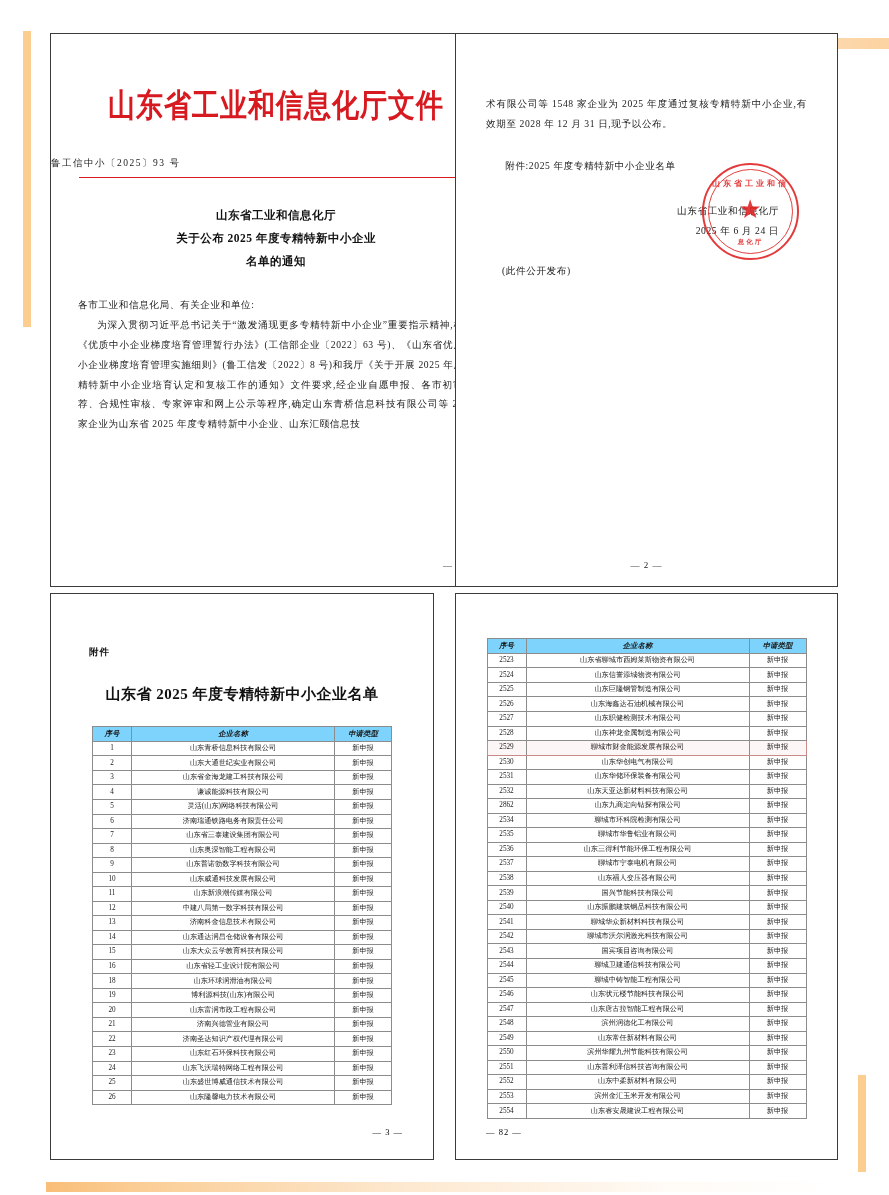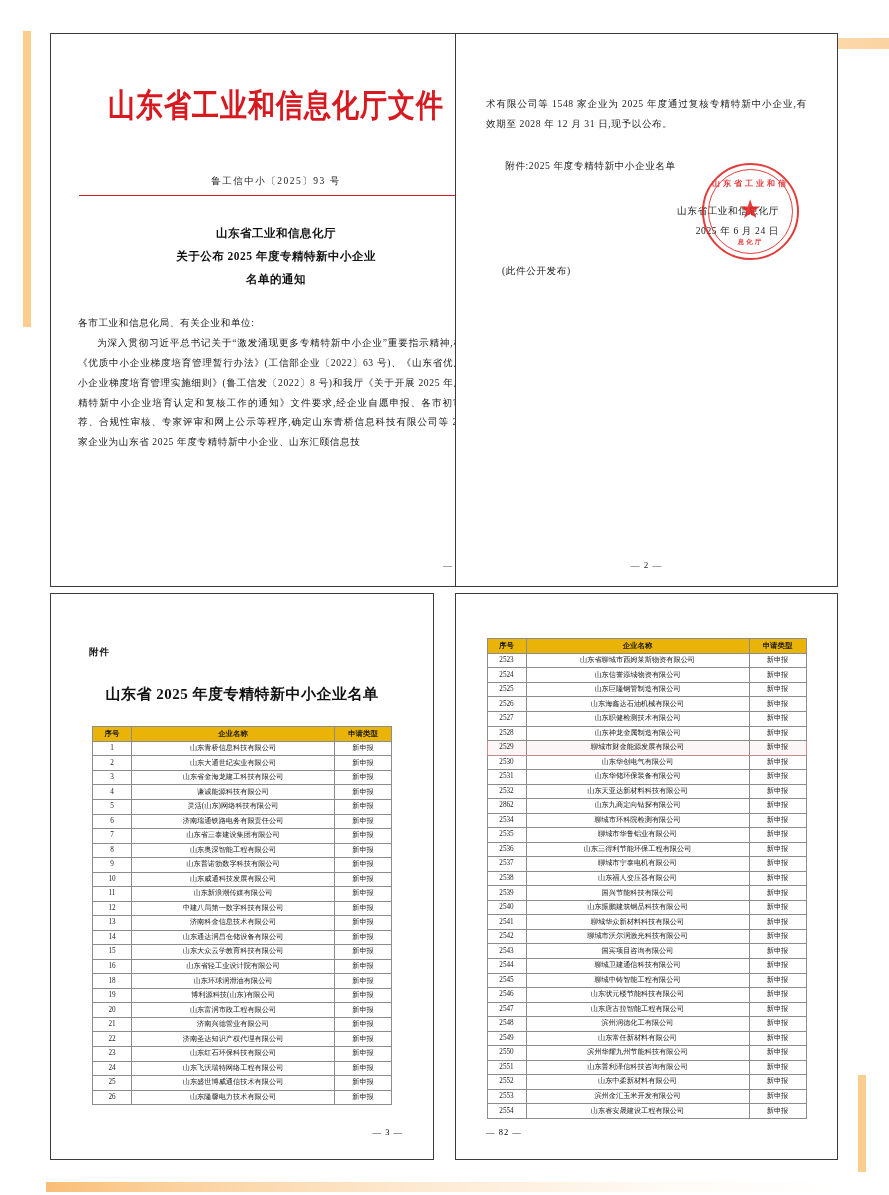--- a/index.html
+++ b/index.html
@@ -38,22 +38,22 @@
 
   
   .doc-title{
     text-align:center;color:#d71920;font-weight:700;
     font-size:27px;letter-spacing:1px;line-height:1.1;
     margin-top:55px;
     font-family:"Liberation Serif","DejaVu Serif",serif;
     transform:scaleY(1.18);transform-origin:center top;
   }
   .doc-no{
-    text-align:center;font-size:9.5px;color:#1a1a1a;
-    margin-top:56px;letter-spacing:1.5px;
+    font-size:9.5px;color:#1a1a1a;
+    margin-top:38px;letter-spacing:1.5px;
   }
   .red-rule{
     height:1.5px;background:#d71920;margin:7px 28px 0 28px;
   }
   .sub-title{
     text-align:center;font-weight:700;font-size:11.5px;color:#111;
     line-height:2.0;margin-top:26px;letter-spacing:0.5px;
   }
   .body-text{
     margin:22px 27px 0 27px;font-size:9.6px;color:#1a1a1a;
@@ -115,21 +115,21 @@
   }
   table.lst{
     border-collapse:collapse;margin:22px auto 0 auto;
     width:300px;font-size:7.2px;color:#1a1a1a;
   }
   #page4 table.lst{width:320px;margin-top:22px;}
   table.lst th,table.lst td{
     border:0.7px solid #8c8c8c;padding:1.2px 2px;text-align:center;
     line-height:1.55;white-space:nowrap;
   }
-  table.lst th{font-weight:700;font-size:7.4px;background:#eab308;}
+  table.lst th{font-weight:700;font-size:7.4px;background:#7dd3fc;font-style:italic;}
   table.lst td.num{width:34px;}
   table.lst td.nm{width:auto;}
   table.lst td.ty{width:52px;}
   table.lst tr.hl td{
     border-top:1.1px solid #c98a8a;border-bottom:1.1px solid #c98a8a;
     background:#fdf6f6;
   }
   table.lst tr.hl td:first-child{border-left:1.1px solid #c98a8a;}
   table.lst tr.hl td:last-child{border-right:1.1px solid #c98a8a;}
   .p3num{

